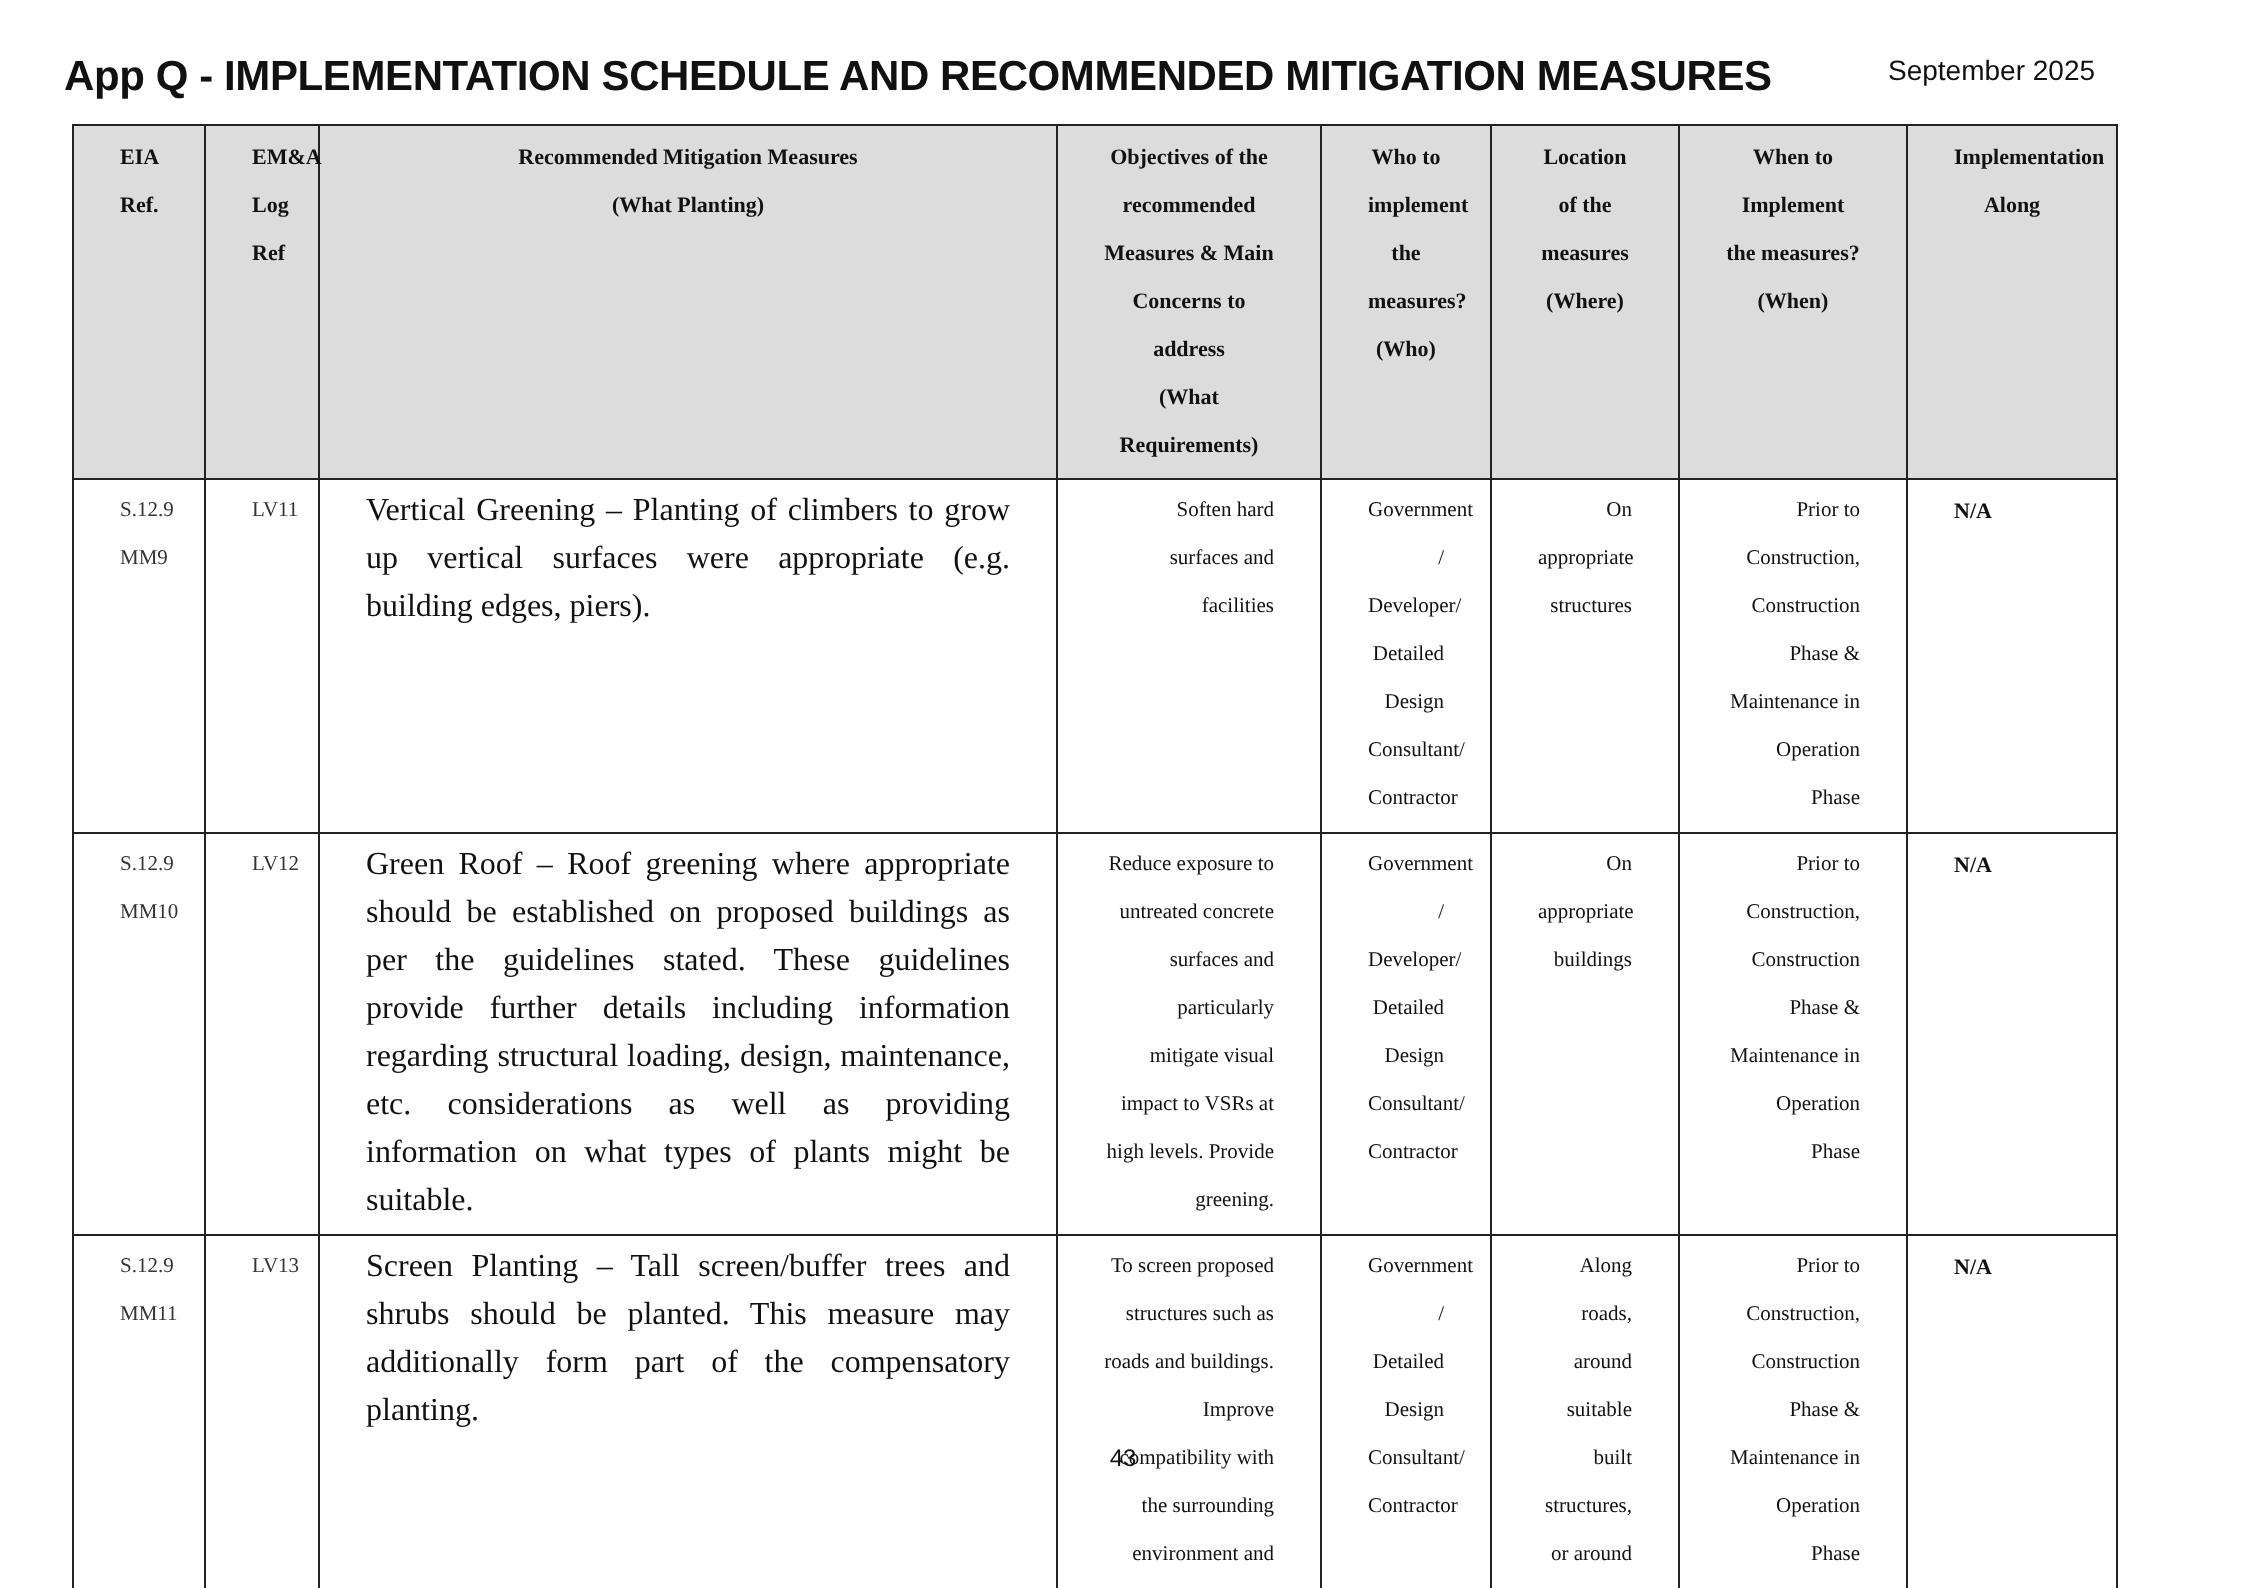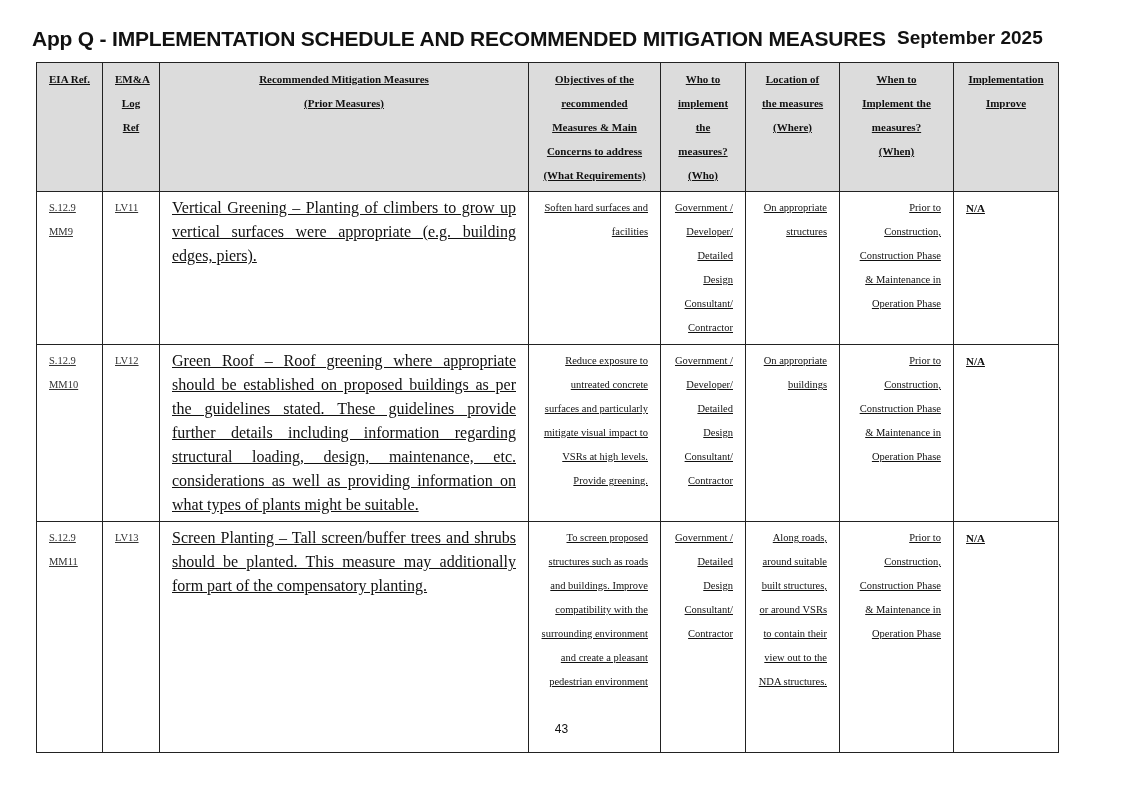--- a/index.html
+++ b/index.html
@@ -2,32 +2,31 @@
 <html><head>
   <meta charset="utf-8">
   <style>
     html, body { margin: 0; padding: 0; background: #ffffff; }
     body { width: 1123px; height: 794px; position: relative; overflow: hidden; color: #111; }
     .hdr-title {
       position: absolute; left: 32px; top: 27px;
       font-family: "Liberation Sans", sans-serif; font-weight: bold; font-size: 21px; letter-spacing: -0.2px;
     }
     .hdr-date {
-      position: absolute; left: 897px; top: 27px;
-      font-family: "Liberation Sans", sans-serif; font-weight: bold; font-size: 19px;
+      position: absolute; left: 944px; top: 27px;
+      font-family: "Liberation Sans", sans-serif; font-weight: normal; font-size: 14px;
     }
     table.sched {
       position: absolute; left: 36px; top: 62px;
       width: 1022px; border-collapse: collapse; table-layout: fixed;
       font-family: "Liberation Serif", serif; font-size: 10.5px;
     }
     table.sched th, table.sched td {
-      border: 1.5px solid #222; vertical-align: top; padding: 4px 12px;
+      border: 1.5px solid #222; vertical-align: top; padding: 4px 23px;
       line-height: 24px;
-      text-decoration: underline;
     }
     table.sched th {
       background: #dcdcdc; font-weight: bold; text-align: center; height: 112px;
       font-size: 11px;
     }
     td.c { text-align: right; }
     td.ref { text-align: left; color: #333; }
     td.measure { text-align: justify; font-size: 16px; }
     td.status { text-align: left; font-weight: bold; font-size: 11px; }
     tr.r1 td { height: 110px; }
@@ -60,40 +59,40 @@
     <tr>
       <th>
         <span class="sub">EIA Ref.</span>
       </th>
       <th>
         <span class="sub">EM&amp;A</span>
         <span class="sub">Log Ref</span>
       </th>
       <th>
         <span class="sub">Recommended Mitigation Measures</span>
-        <span class="sub">(Prior Measures)</span>
+        <span class="sub">(What Planting)</span>
       </th>
       <th>
         <span class="sub">Objectives of the recommended Measures &amp; Main Concerns to address</span>
         <span class="sub">(What Requirements)</span>
       </th>
       <th>
         <span class="sub">Who to implement the measures?</span>
         <span class="sub">(Who)</span>
       </th>
       <th>
         <span class="sub">Location of the measures</span>
         <span class="sub">(Where)</span>
       </th>
       <th>
         <span class="sub">When to Implement the measures?</span>
         <span class="sub">(When)</span>
       </th>
       <th>
-        <span class="sub">Implementation Improve</span>
+        <span class="sub">Implementation Along</span>
       </th>
     </tr>
   </thead>
   <tbody>
     <tr class="r1">
       <td class="ref">
         <span class="sub">S.12.9</span>
         <span class="sub">MM9</span>
       </td>
       <td class="ref">LV11</td>

